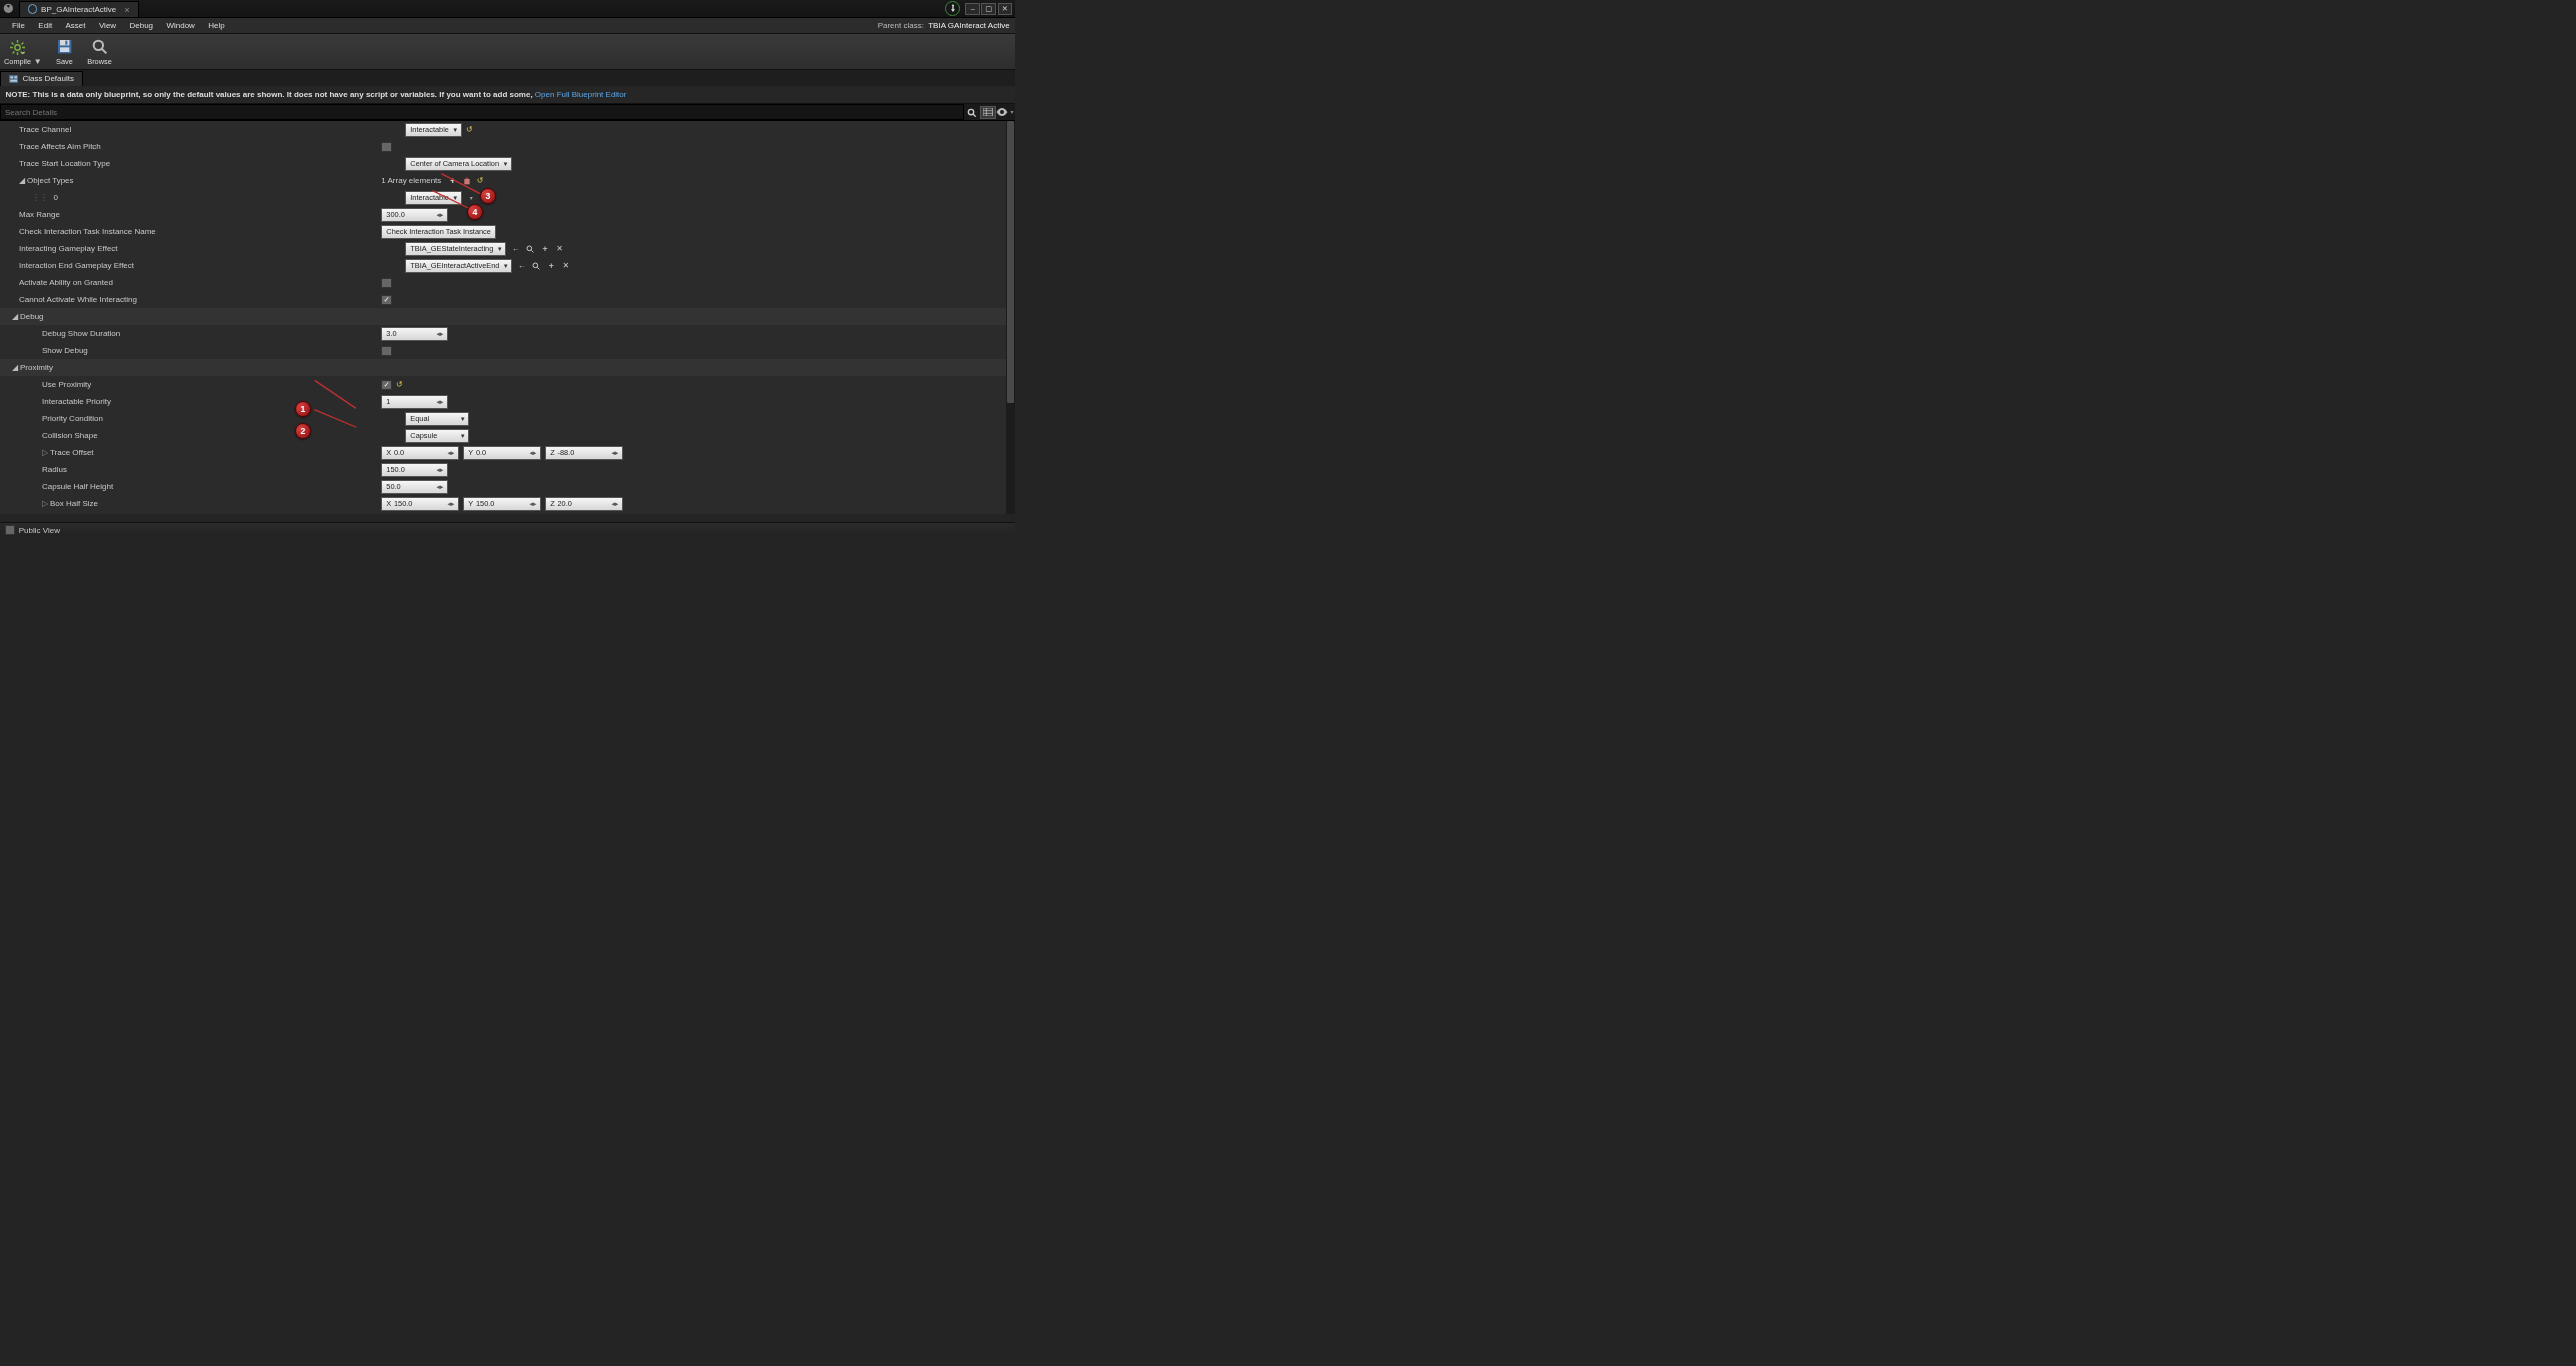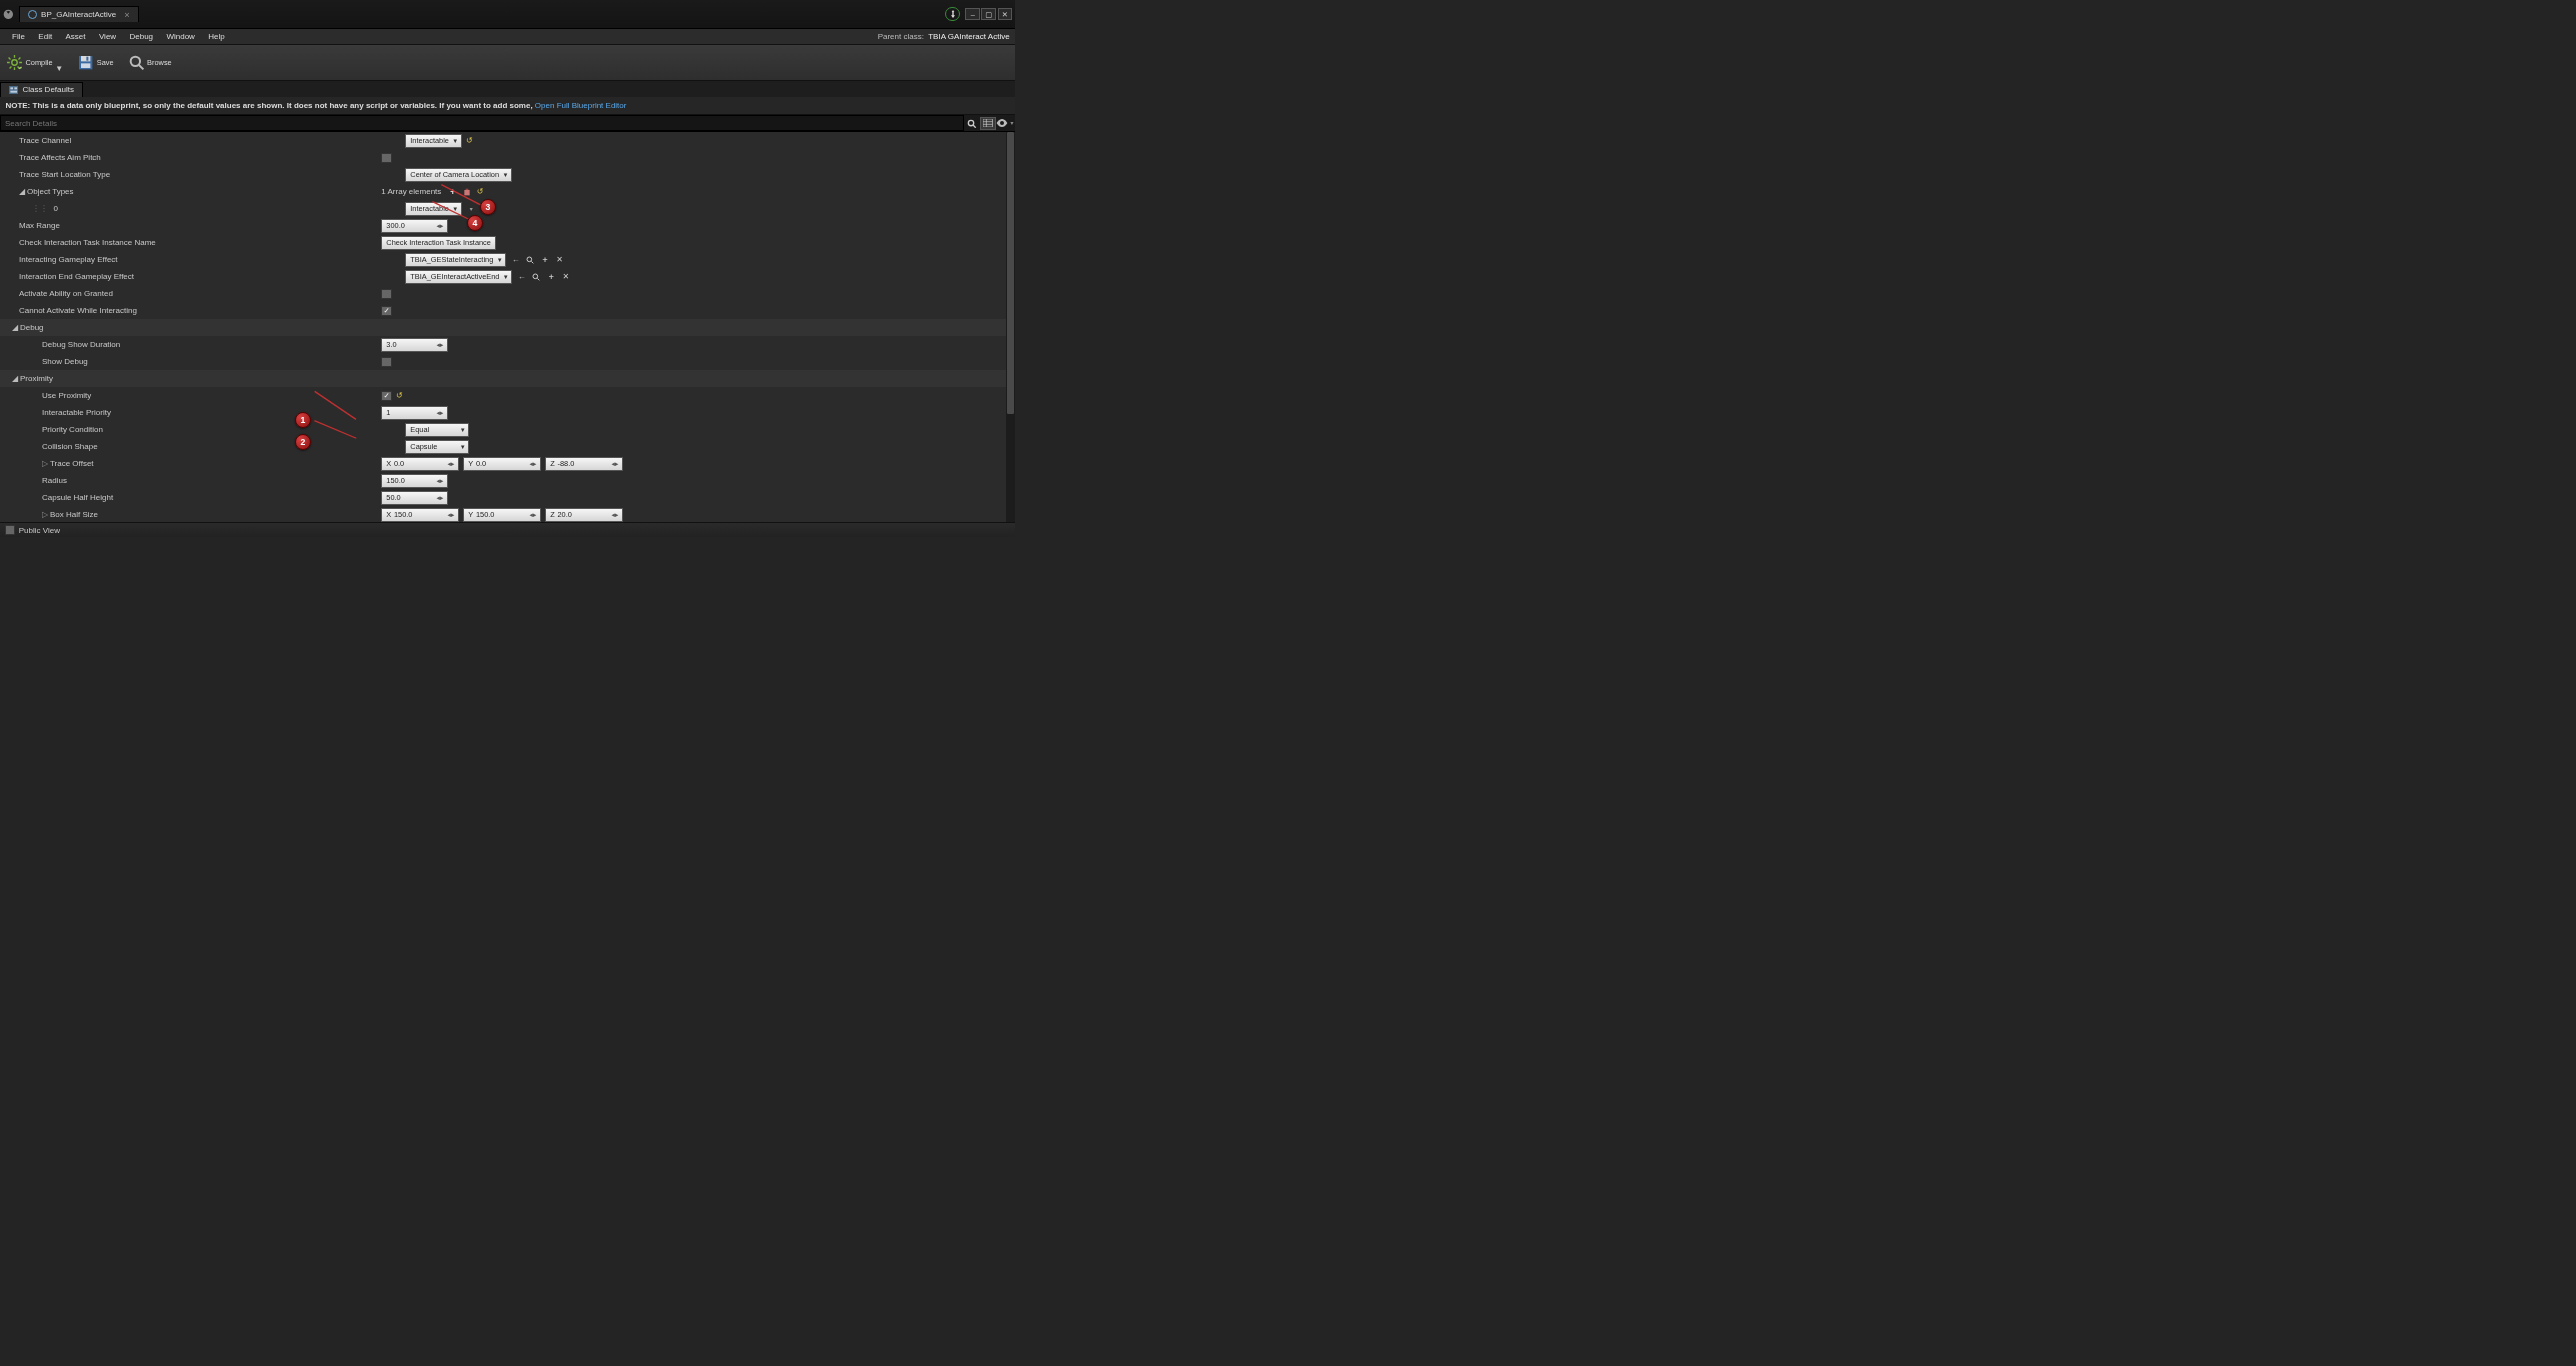--- a/index.html
+++ b/index.html
@@ -9,21 +9,21 @@
     font-size: 8px;
     color: #c8c8c8;
     width: 1015px;
     height: 537px;
     overflow: hidden;
     position: relative;
   }
 
   
   .titlebar {
-    height: 29px;
+    height: 18px;
     background: linear-gradient(#1a1a1a,#141414);
     display:flex; align-items:center; padding:0 2.7px;
     border-bottom:0.7px solid #000;
   }
   .titlebar .ue-logo{
     width:12px;height:12px;margin-right:4px;
     display:flex;align-items:center;justify-content:center;
     color:#888;font-weight:bold;font-size:9.4px;
   }
   .titlebar .doc-tab{
@@ -58,21 +58,21 @@
   .menubar .item{padding:2px 6.7px;color:#ddd;cursor:default;}
   .menubar .parent{position:absolute;right:5.4px;color:#bbb;}
   .menubar .parent .val{color:#eee;}
 
   
   .toolbar{
     height:36px;background:linear-gradient(#3a3a3a,#2e2e2e);
     display:flex;align-items:center;padding:0 4px;gap:12px;
     border-bottom:0.7px solid #111;
   }
-  .toolbtn{display:flex;flex-direction:row;align-items:center;color:#ddd;font-size:7.4px;}
+  .toolbtn{display:flex;flex-direction:column;align-items:center;color:#ddd;font-size:7.4px;}
   .toolbtn .ico{width:21.5px;height:20px;display:flex;align-items:center;justify-content:center;}
   .toolbtn.compile .ico svg{color:#7db33c;}
   .toolrow{display:flex;align-items:flex-end;gap:2.7px;}
 
   
   .paneltab-row{height:16px;background:#1e1e1e;display:flex;align-items:flex-end;}
   .paneltab{
     background:#2e2e2e;border:0.7px solid #000;border-bottom:none;
     padding:2.7px 8px;display:flex;align-items:center;gap:4px;color:#ddd;
   }

